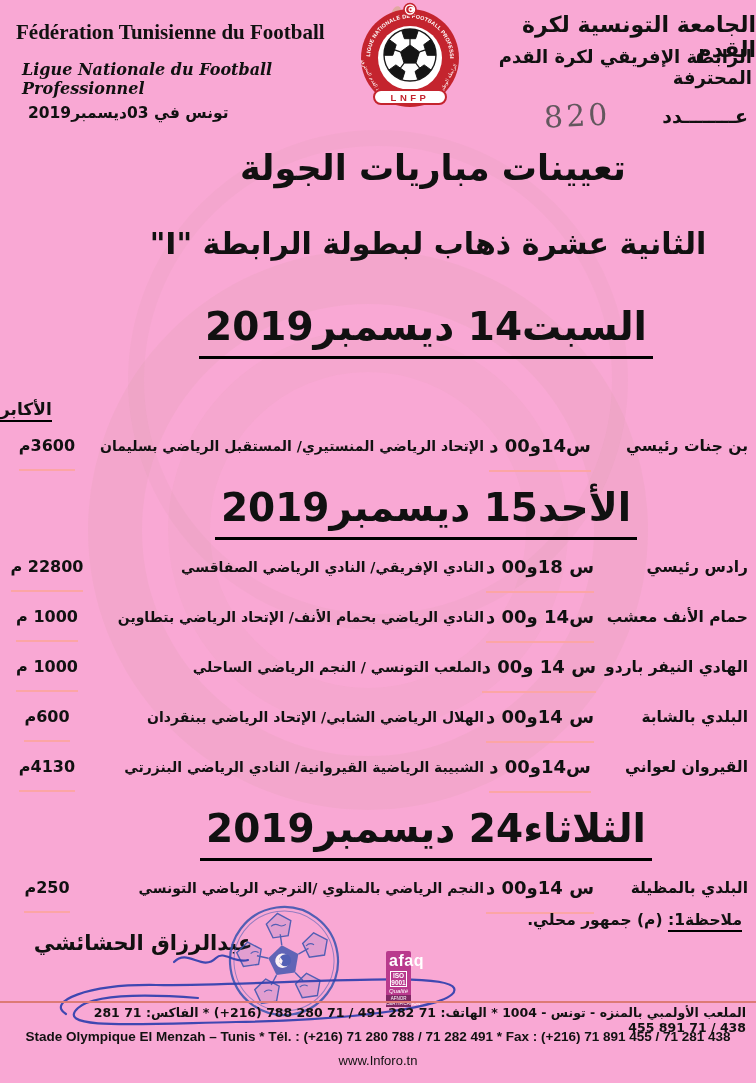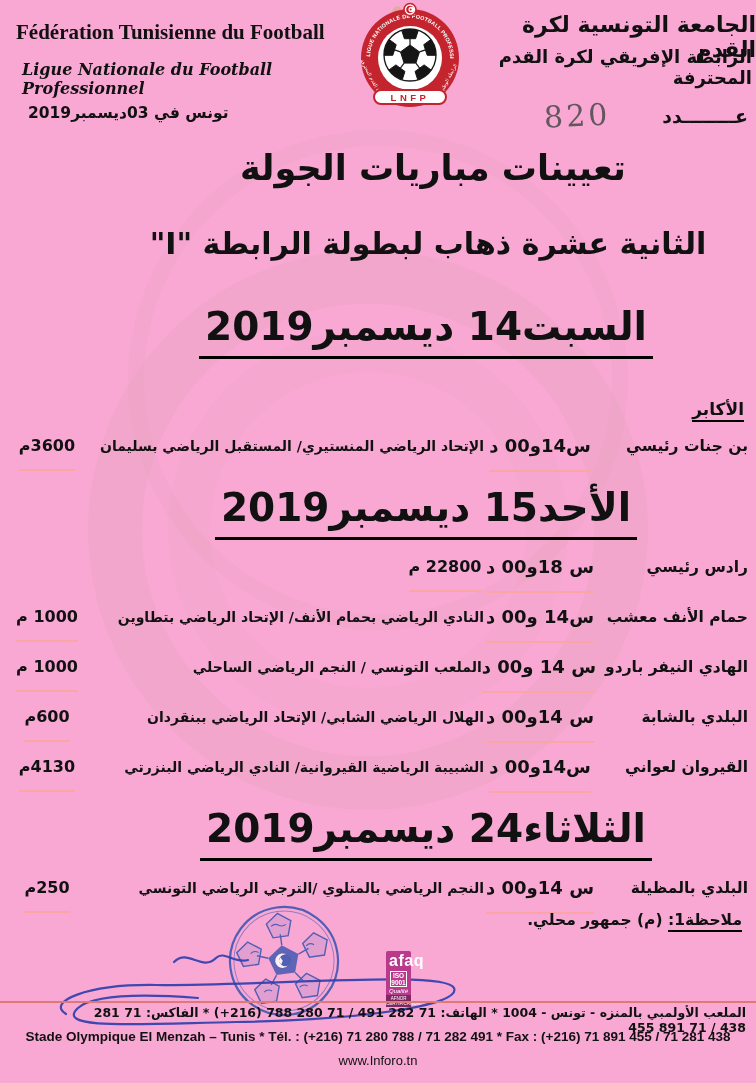--- a/index.html
+++ b/index.html
@@ -39,21 +39,21 @@
   
   .title1{position:absolute;left:0;right:0;top:148px;text-align:center;direction:rtl;
     font-size:35px;font-weight:bold;transform:translateX(55px);}
   .title2{position:absolute;left:0;right:0;top:226px;text-align:center;direction:rtl;
     font-size:30px;font-weight:bold;transform:translateX(50px);}
   
   .sections{position:absolute;left:0;right:0;top:292px;}
   .sec-heading{text-align:center;direction:rtl;font-size:39px;font-weight:bold;
     margin:12px 0 4px;transform:translateX(48px);}
   .sec-heading span{display:inline-block;border-bottom:3px solid #000;padding:0 6px 7px;}
-  .sec-category{direction:rtl;text-align:right;padding:6px 12px 0 0;font-size:17px;font-weight:bold;margin-top:34px;}
+  .sec-category{direction:rtl;text-align:left;padding:6px 12px 0 0;font-size:17px;font-weight:bold;margin-top:34px;}
   .sec-category span{border-bottom:2px solid #000;padding-bottom:1px;}
   .match-row{display:flex;direction:rtl;align-items:center;padding:0 8px;margin:16px 0 29px;}
   .venue{flex:0 0 152px;font-size:15.5px;font-weight:bold;}
   .time{flex:0 0 112px;text-align:center;font-size:18px;font-weight:bold;}
   .time span,.att span{border-bottom:2px solid #fca5a5;padding-bottom:14px;white-space:nowrap;}
   .fixture{flex:1;font-size:14px;font-weight:bold;white-space:nowrap;padding-left:4px;}
   .att{flex:0 0 78px;text-align:center;font-size:16px;font-weight:bold;}
   .sec-note{direction:rtl;text-align:right;padding:0 14px;font-size:15.5px;font-weight:bold;margin-top:-16px;}
   .note-label{border-bottom:2px solid #000;padding-bottom:1px;}
   
@@ -155,20 +155,21 @@
 
   </section>
 
   <section class="sec">
     <h2 class="sec-heading"><span>الأحد15 ديسمبر2019</span></h2>
 
     <div class="sec-rows">
   <div class="match-row">
     <span class="venue">رادس رئيسي</span>
     <span class="time"><span>س 18و00 د</span></span>
+    <span class="fixture">النادي الإفريقي/ النادي الرياضي الصفاقسي</span>
     <span class="att"><span>22800 م</span></span>
   </div>
 
   <div class="match-row">
     <span class="venue">حمام الأنف معشب</span>
     <span class="time"><span>س14 و00 د</span></span>
     <span class="fixture">النادي الرياضي بحمام الأنف/ الإتحاد الرياضي بتطاوين</span>
     <span class="att"><span>1000 م</span></span>
   </div>
 
@@ -207,20 +208,21 @@
     <span class="att"><span>250م</span></span>
   </div>
 </div>
     <div class="sec-note">
       <span class="note-label">ملاحظة1:</span><span class="note-text"> (م) جمهور محلي.</span>
     </div>
   </section>
 </div>
 
   <div class="sig-block">
+    <div class="sig-name">عبدالرزاق الحشائشي</div>
   </div>
 
   <svg class="stamp" viewBox="0 0 120 120">
     <circle class="st" cx="60" cy="60" r="54" stroke-width="2.2"></circle>
     <circle class="st" cx="60" cy="60" r="50" stroke-width="1" opacity=".6"></circle>
     <clipPath id="stClip">
         <circle cx="60" cy="60" r="52"></circle>
       </clipPath>
     <g clip-path="url(#stClip)">
       <polygon class="sf" points="60,44 44.8,55.1 50.6,72.9 69.4,72.9 75.2,55.1" fill-opacity=".92"></polygon>

